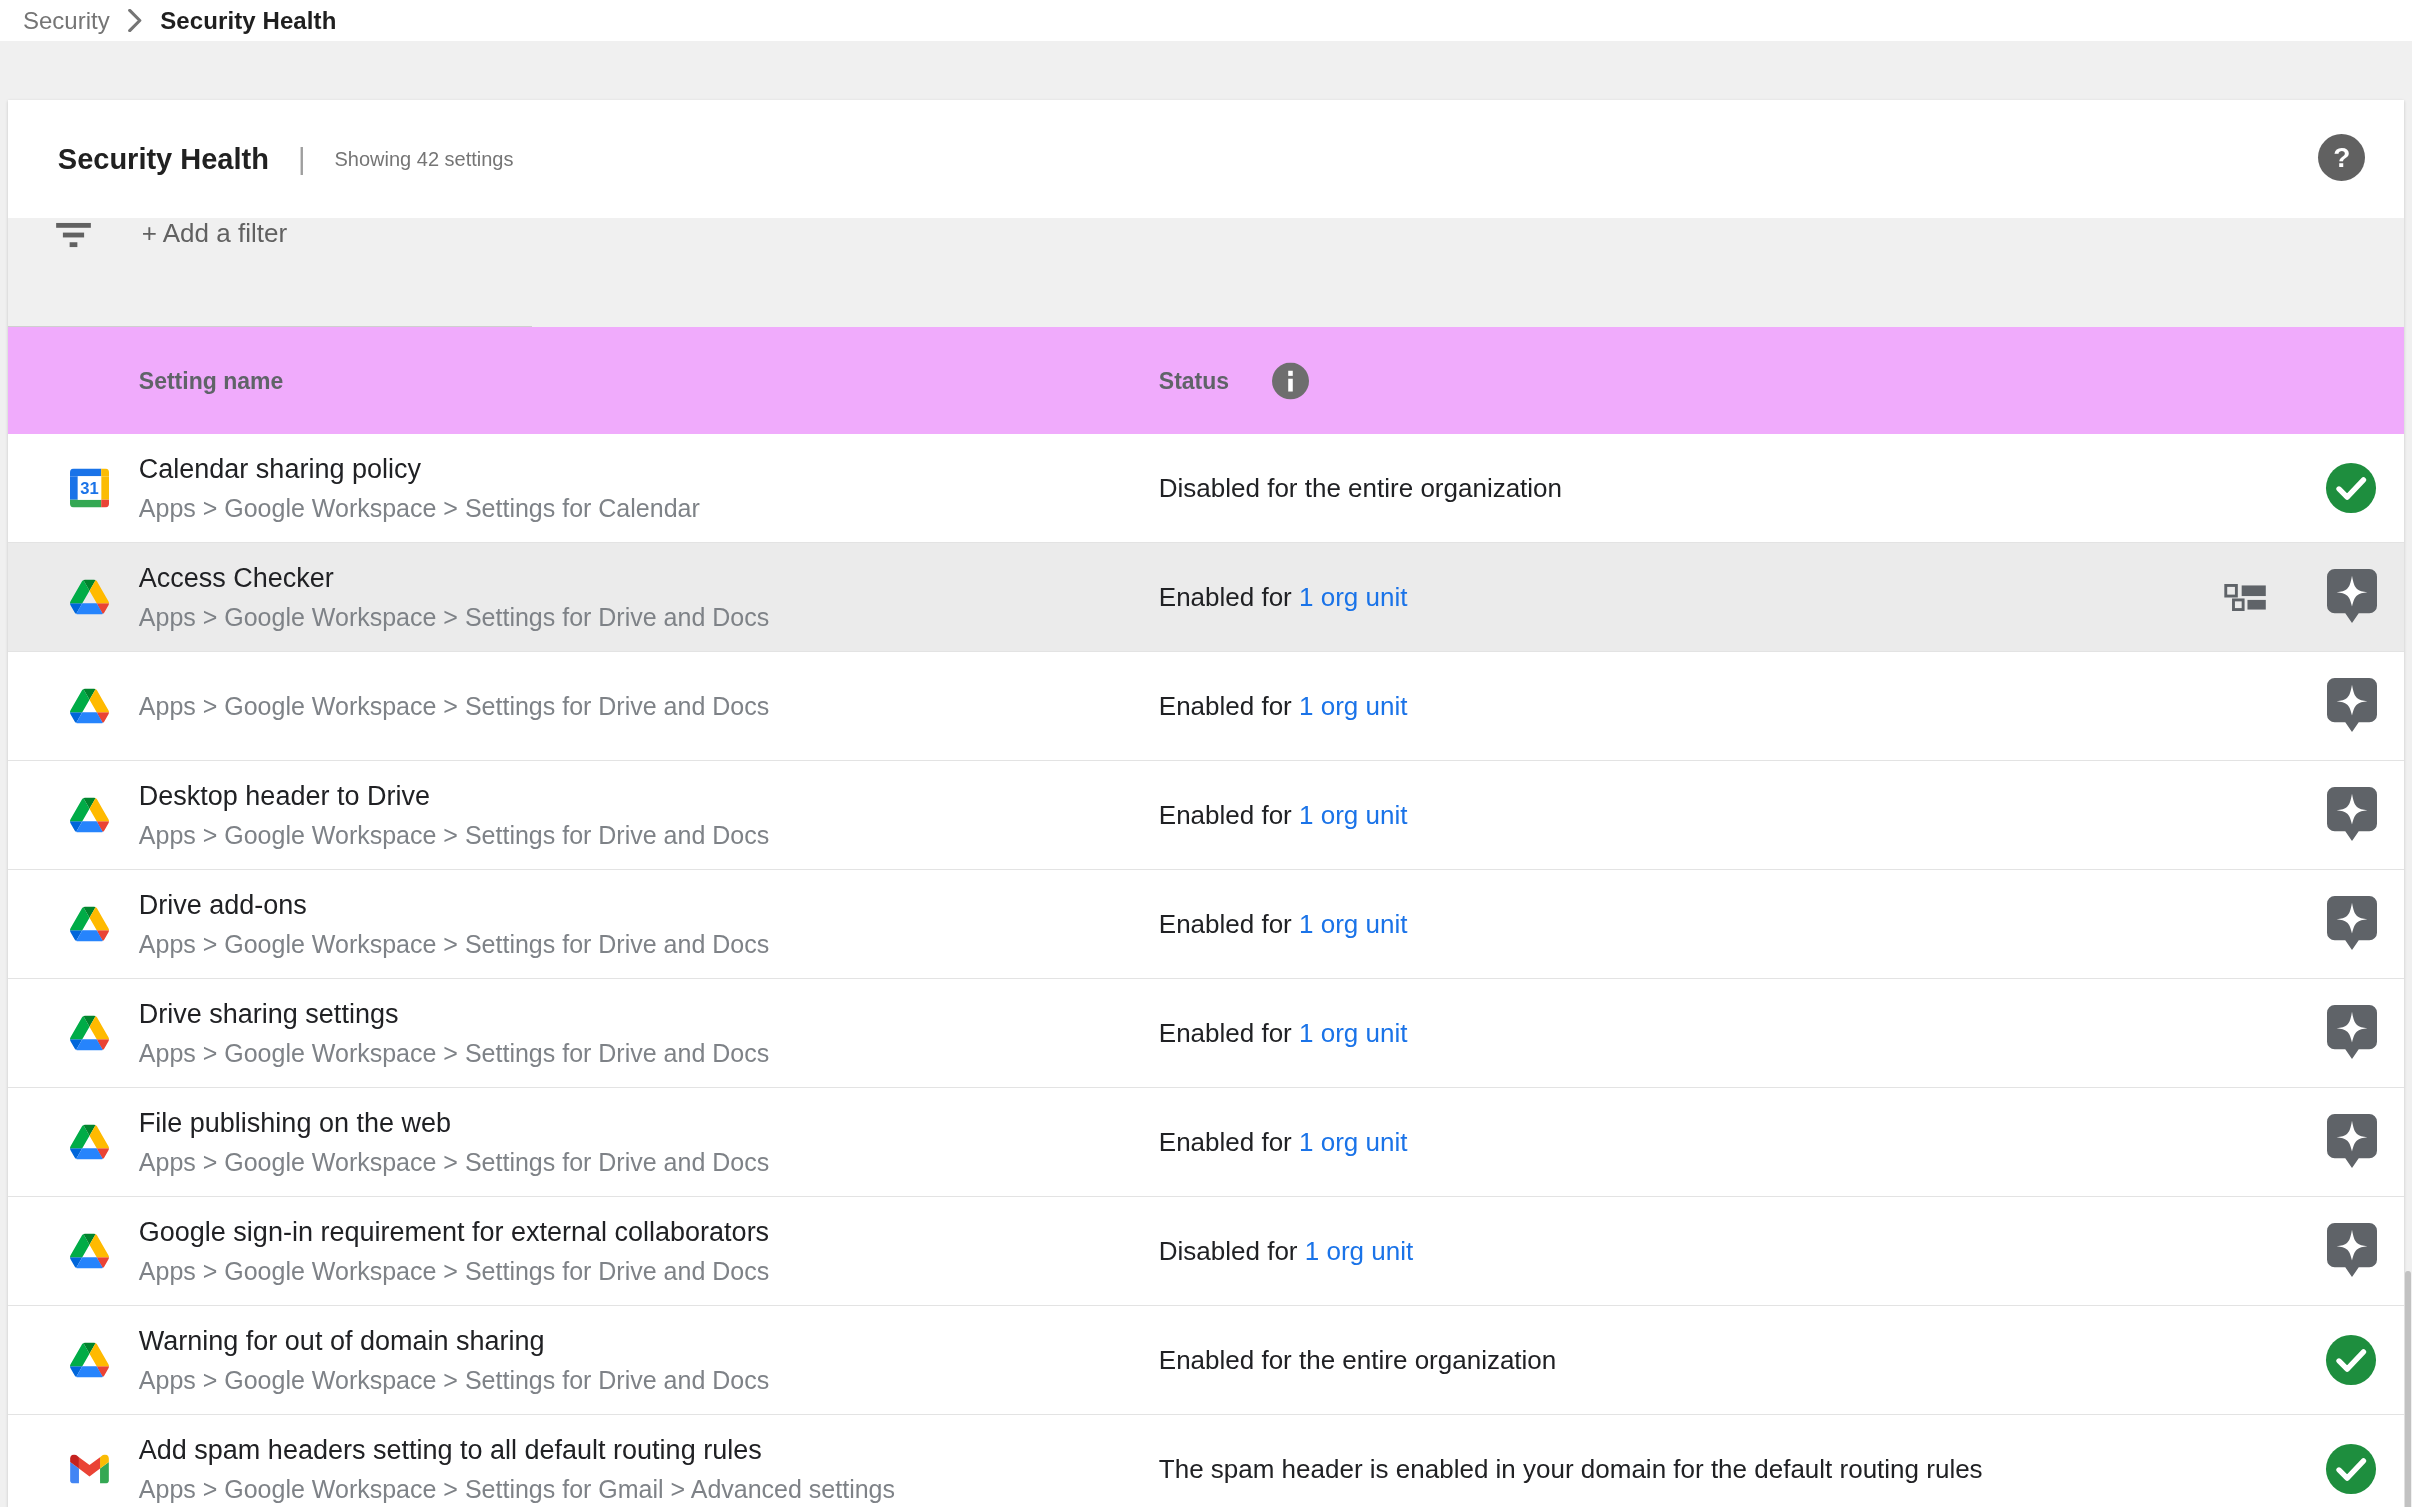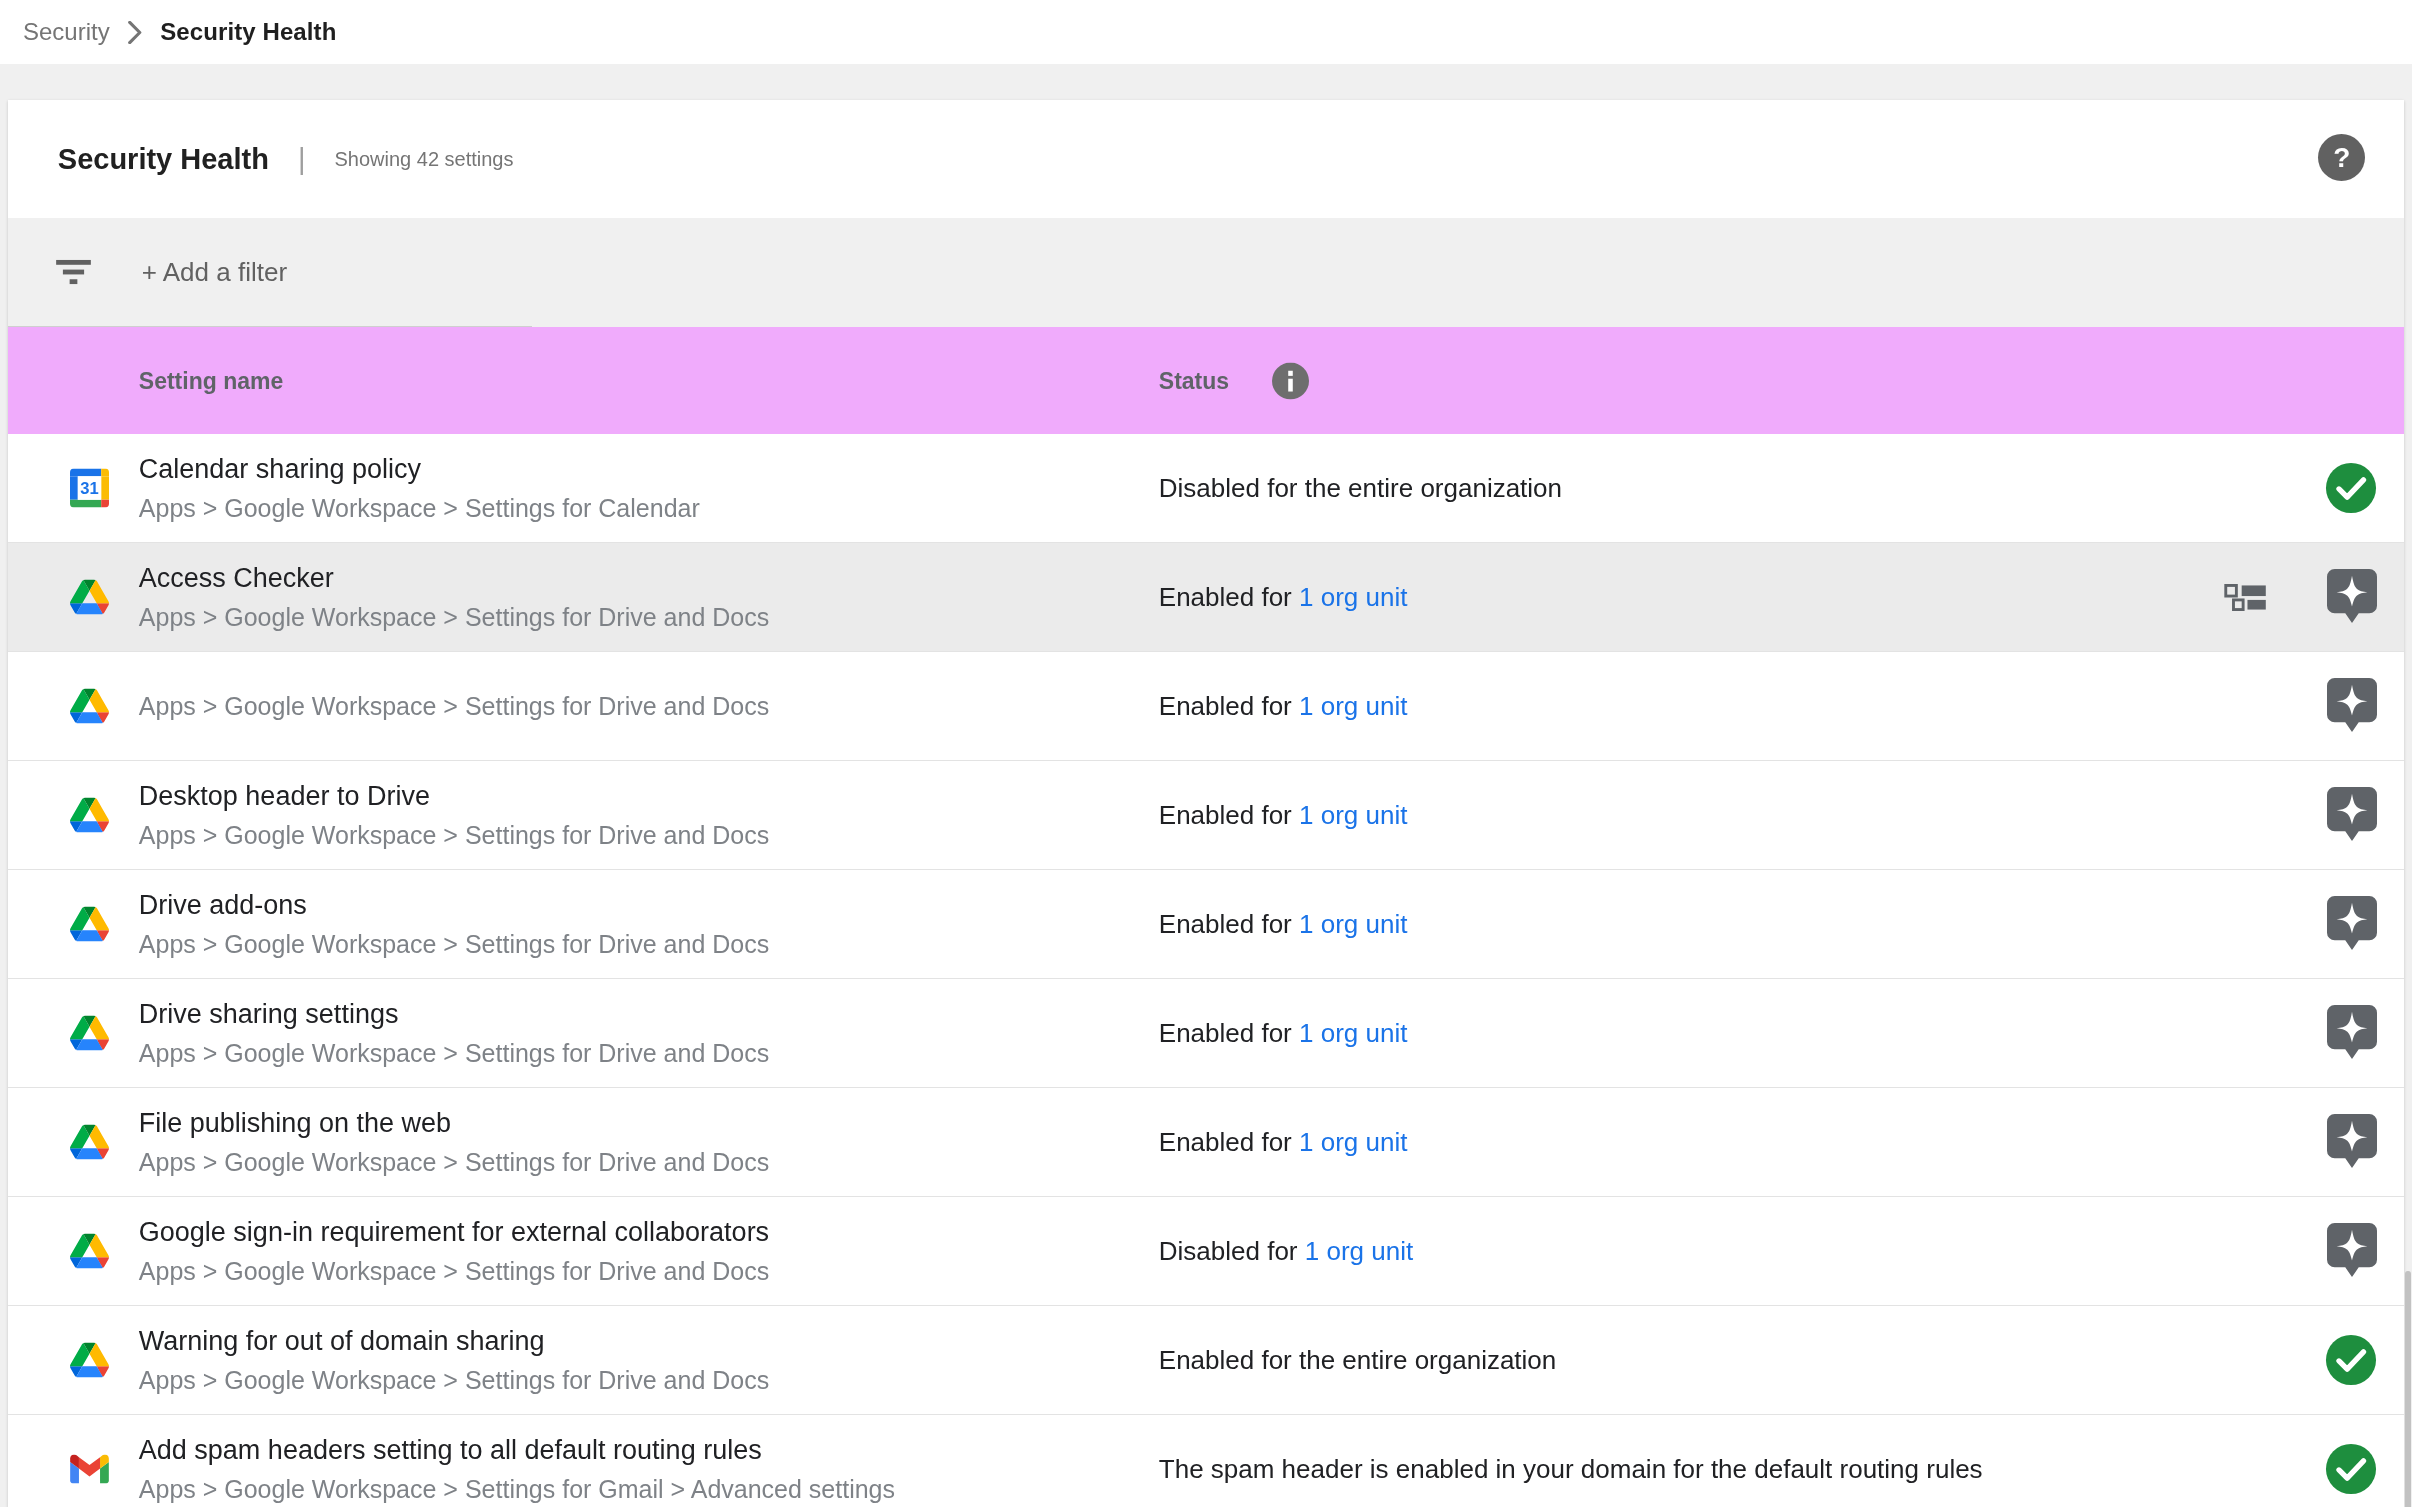--- a/index.html
+++ b/index.html
@@ -6,21 +6,21 @@
   html,body { margin:0; padding:0; }
   body {
     width:2412px; height:1508px; position:relative; overflow:hidden;
     background:#f0f0f0;
     font-family:"Liberation Sans","DejaVu Sans",sans-serif;
     color:#202124;
   }
 
   
   .breadcrumb-bar {
-    position:absolute; top:0; left:0; right:0; height:64px;
+    position:absolute; top:0; left:0; right:0; height:41px;
     background:#ffffff; display:flex; align-items:center; padding-left:23px;
     font-size:24px;
   }
   .crumb-parent { color:#757575; cursor:pointer; }
   .crumb-chevron { color:#757575; margin:0 17.5px; display:flex; align-items:center; }
   .crumb-current { color:#1f1f1f; font-weight:bold; letter-spacing:0.1px; }
 
   
   .card {
     position:absolute; left:7.8px; right:7.8px; top:100px; bottom:0;
@@ -36,21 +36,21 @@
   .card-title-sep { font-size:29px; color:#9e9e9e; margin:0 29px; font-weight:normal; }
   .card-subtitle { font-size:20px; color:#757575; }
   .help-button {
     position:absolute; right:39px; top:34px; width:47px; height:47px; border-radius:50%;
     background:#616161; color:#fff; display:flex; align-items:center; justify-content:center;
     font-size:28px; font-weight:bold; cursor:pointer; user-select:none;
   }
 
   
   .filter-row {
-    height:109px; background:#f0f0f0; display:flex; align-items:center;
+    height:109px; background:#f0f0f0; display:flex; align-items:flex-start;
     padding-left:47px; position:relative;
   }
   .filter-icon { margin-top:3.9px; }
   .add-filter-label { margin-left:50px; font-size:26px; color:#616161; cursor:pointer; }
   .filter-underline {
     position:absolute; left:0; bottom:0; width:524px; height:1px; background:#cfcfcf;
   }
   .cols-row {
     height:107px; background:#f0abfc; position:relative;
   }

